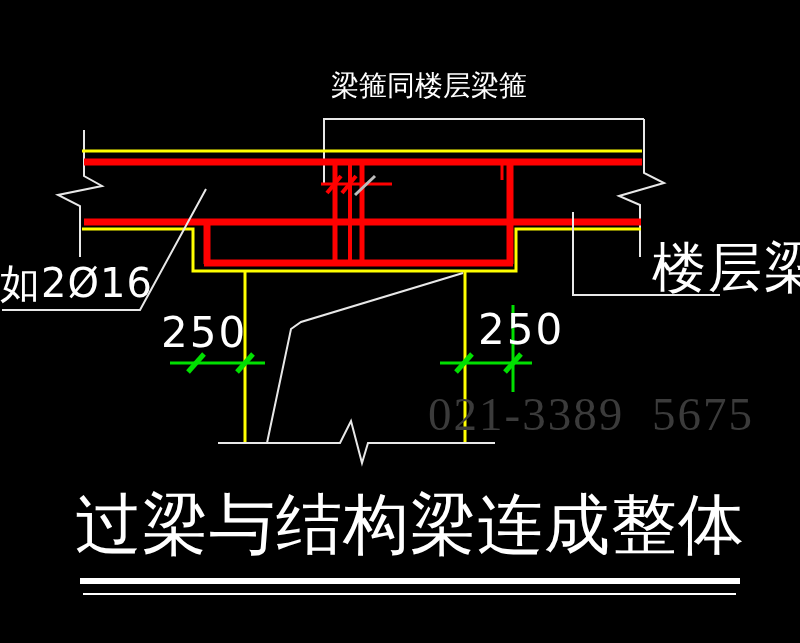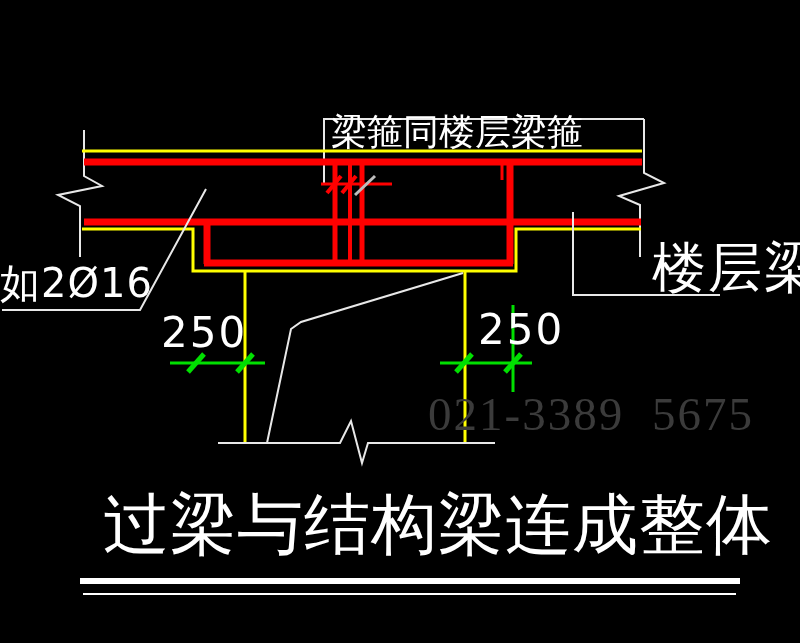--- a/index.html
+++ b/index.html
@@ -18,28 +18,28 @@
   }
   #linework{position:absolute;left:0;top:0;}
   .wline{stroke:var(--line-white);stroke-width:2;fill:none;}
   .yline{stroke:var(--concrete-yellow);stroke-width:3;fill:none;}
   .rline{stroke:var(--rebar-red);stroke-width:7;fill:none;}
   .gline{stroke:var(--dimension-green);stroke-width:3;fill:none;}
   .gray{stroke:#bdbdbd;fill:none;}
   .w2{stroke-width:2}.w3{stroke-width:3}.w4{stroke-width:4}.w5{stroke-width:5}.w6{stroke-width:6}
   .lbl{position:absolute;color:var(--text-white);white-space:nowrap;line-height:1;}
   .cad{font-family:"DejaVu Sans",sans-serif;font-weight:400;}
-  #top-label{left:331px;top:72px;font-size:36px;letter-spacing:0px;margin-top:42px;}
+  #top-label{left:331px;top:72px;font-size:28px;letter-spacing:0px;}
   #left-note{left:0px;top:263px;font-size:40px;letter-spacing:1px;}
   #right-note{left:652px;top:241px;font-size:54px;letter-spacing:2px;}
   #dim-left{left:161px;top:312px;font-size:42px;letter-spacing:2px;}
   #dim-right{left:478px;top:309px;font-size:42px;letter-spacing:2px;}
   #watermark{left:428px;top:391px;font-size:47px;color:var(--watermark-gray);
     font-family:"Liberation Serif","DejaVu Serif",serif;word-spacing:14px;letter-spacing:2px;}
-  #main-title{left:75px;top:492px;font-size:66px;letter-spacing:1px;margin-left:28px;}
+  #main-title{left:75px;top:492px;font-size:66px;letter-spacing:1px;}
 </style>
 </head>
 <body>
 
 <div id="stage">
 
   <svg id="linework" width="800" height="643" viewBox="0 0 800 643">
 
     <polyline class="wline" points="84,130 84,176 102,186 58,195 80,206 80,257"></polyline>
 

